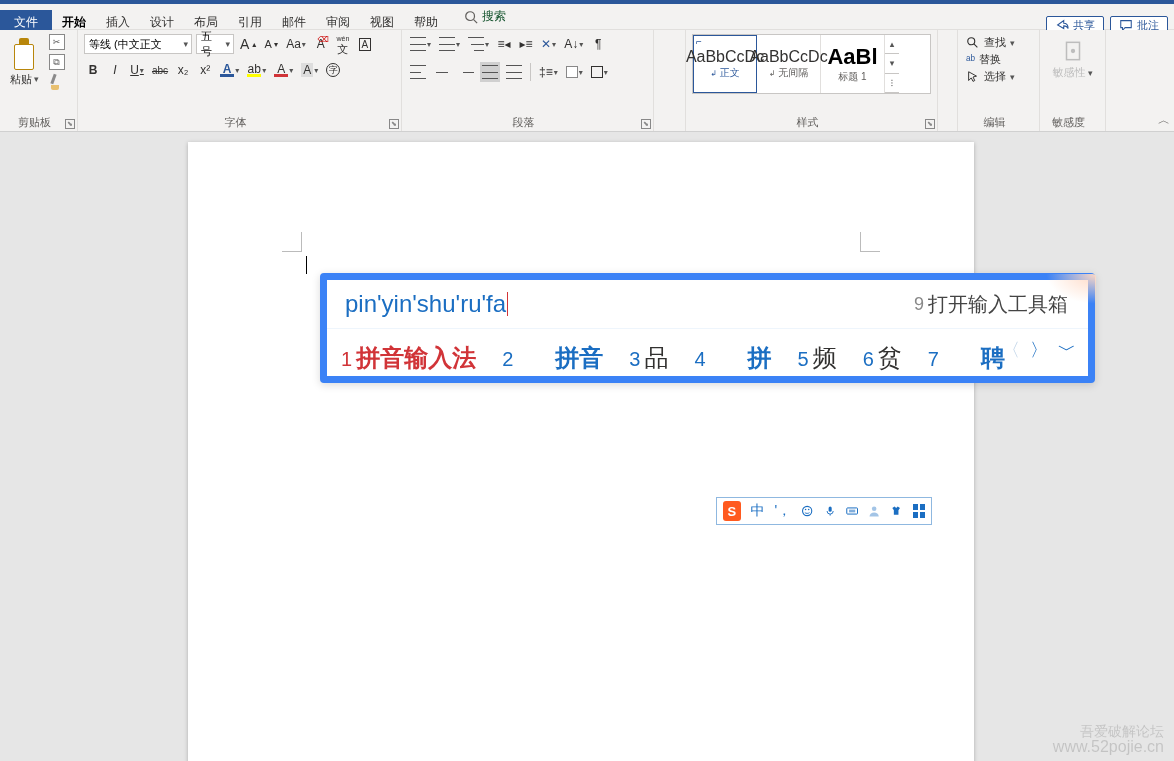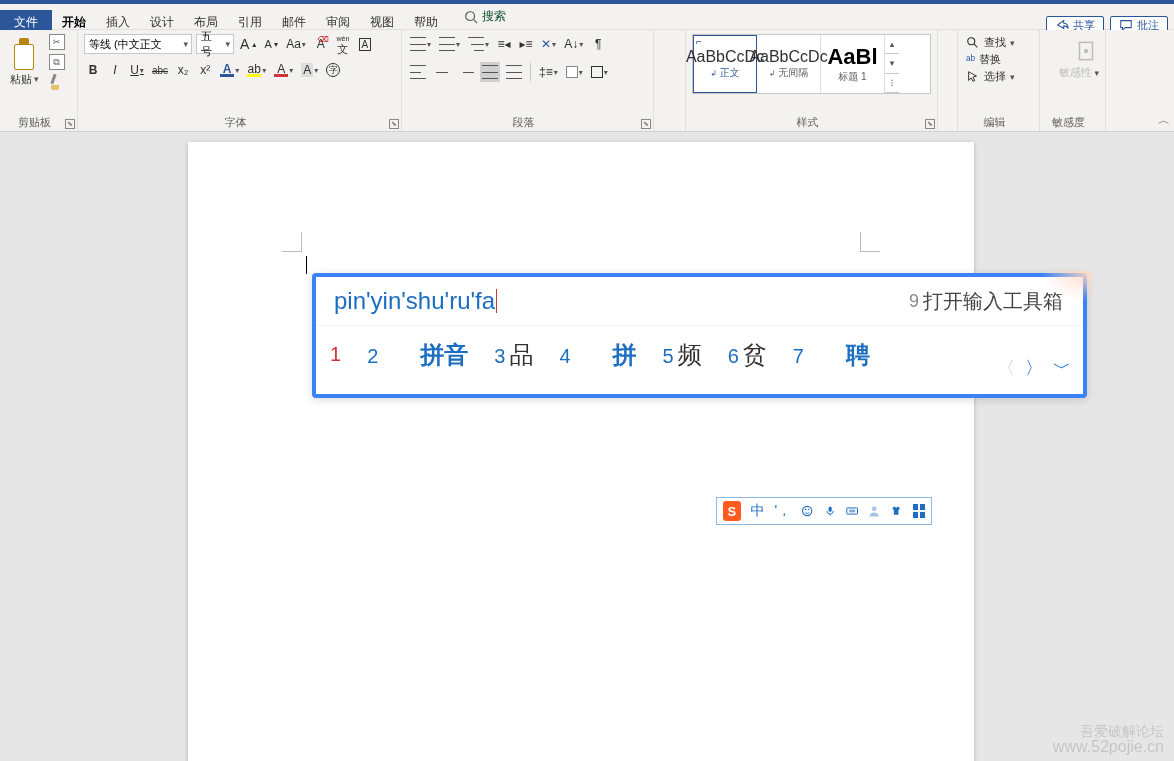--- a/index.html
+++ b/index.html
@@ -72,21 +72,21 @@
 
   
   .doc-area { position: absolute; left: 0; right: 0; top: 132px; bottom: 0; background: #e6e6e6; overflow: hidden; }
   .page { position: absolute; left: 188px; top: 10px; width: 786px; height: 1020px; background: #fff; box-shadow: 0 1px 4px rgba(0,0,0,0.25); }
   .margin-tl, .margin-tr { position: absolute; top: 90px; width: 20px; height: 20px; }
   .margin-tl { left: 94px; border-right: 1px solid #bbb; border-bottom: 1px solid #bbb; }
   .margin-tr { right: 94px; border-left: 1px solid #bbb; border-bottom: 1px solid #bbb; }
   .cursor { position: absolute; left: 118px; top: 114px; width: 1px; height: 18px; background: #000; }
 
   
-  .ime { position: absolute; left: 312px; top: 273px; width: 775px; height: 125px; background: #fff; border: 4px solid #3b82f6; border-radius: 4px; box-shadow: 0 2px 8px rgba(0,0,0,0.15); }
+  .ime { position: absolute; left: 320px; top: 273px; width: 775px; height: 110px; background: #fff; border: 7px solid #3b82f6; border-radius: 4px; box-shadow: 0 2px 8px rgba(0,0,0,0.15); }
   .ime-top { height: 48px; display: flex; align-items: center; padding: 0 18px; position: relative; }
   .ime-input { font-size: 24px; color: #1b6ec2; position: relative; }
   .ime-input::after { content: ""; position: absolute; right: -2px; top: 2px; bottom: 2px; width: 1px; background: #d13438; }
   .ime-hint { position: absolute; right: 20px; font-size: 20px; color: #444; display: flex; align-items: center; gap: 4px; }
   .ime-hint .n { color: #888; font-size: 18px; }
   .ime-bot { height: 58px; display: flex; align-items: center; padding: 0 14px; gap: 26px; border-top: 1px solid #eef5fc; }
   .cand { font-size: 24px; color: #323130; display: flex; align-items: baseline; gap: 4px; }
   .cand .n { color: #1b6ec2; font-size: 20px; }
   .cand.sel .n { color: #d13438; }
   .cand.sel .t { color: #d13438; font-weight: 600; }
@@ -360,21 +360,21 @@
         <svg class="ic" viewBox="0 0 16 16">
           <path d="M3 2l9 5-4 1 2 4-2 1-2-4-3 3z" fill="none" stroke="#323130" stroke-width="1.1"></path>
         </svg>
         <span>选择</span>
         <span class="caret">▾</span>
       </div>
     <div class="group-label">编辑</div>
   </div>
 
   <div class="group" style="width:66px;color:#bdbdbd">
-    <div style="display:flex;flex-direction:column;align-items:flex-end;gap:2px;margin-top:4px">
+    <div style="display:flex;flex-direction:column;align-items:center;gap:2px;margin-top:4px">
       <svg class="ic" style="width:26px;height:26px" viewBox="0 0 24 24">
           <rect x="6" y="4" width="12" height="16" fill="none" stroke="#bdbdbd" stroke-width="1.4"></rect>
           <circle cx="12" cy="12" r="2" fill="#bdbdbd"></circle>
         </svg>
       <span style="font-size:11px;line-height:12px;text-align:center"><span>敏感性</span><span class="caret"> ▾</span></span>
     </div>
     <div class="group-label">敏感度</div>
   </div>
 
   <div class="collapse">︿</div>
@@ -393,20 +393,21 @@
   <div class="ime-top">
     <div class="ime-input">pin'yin'shu'ru'fa</div>
     <div class="ime-hint">
       <span class="n">9</span>
       <span>打开输入工具箱</span>
     </div>
   </div>
   <div class="ime-bot">
     <div class="cand sel">
         <span class="n">1</span>
+        <span class="t">拼音输入法</span>
       </div>
     <div class="cand">
         <span class="n">2</span>
         <span class="t blue-t">拼音</span>
       </div>
     <div class="cand">
         <span class="n">3</span>
         <span class="t">品</span>
       </div>
     <div class="cand">

